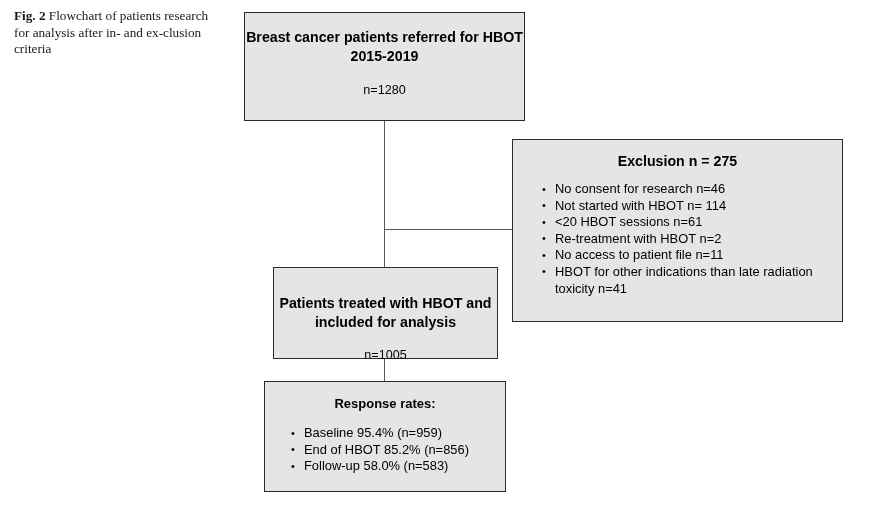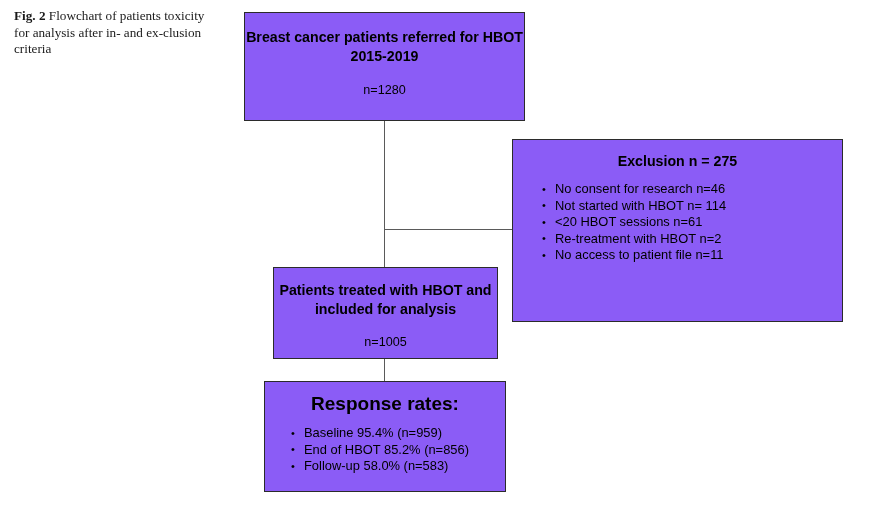--- a/index.html
+++ b/index.html
@@ -31,21 +31,21 @@
   }
   #caption .figlabel {
     font-weight: bold;
   }
 
   
   .box {
     position: absolute;
     box-sizing: border-box;
     border: 1.6px solid #2b2b2b;
-    background: #8b5cf6;
+    background: #e5e5e5;
   }
   .box-title {
     font-weight: bold;
     font-size: 14.2px;
     line-height: 19px;
     color: #000000;
     text-align: center;
   }
   .box-sub {
     font-size: 12.6px;
@@ -77,36 +77,36 @@
     margin-top: 12px;
   }
 
   #box-included {
     left: 273px;
     top: 267px;
     width: 225px;
     height: 92px;
   }
   #box-included .box-title {
-    margin-top: 13px;
+    margin-top: 26px;
     text-align: center;
   }
   #box-included .box-sub {
     margin-top: 15px;
   }
 
   #box-response {
     left: 264px;
     top: 381px;
     width: 242px;
     height: 111px;
   }
   #box-response .box-title {
     margin-top: 12px;
-    font-size: 19px;
+    font-size: 13px;
   }
 
   
   ul.bullets {
     list-style: none;
     margin: 0;
     padding: 0;
   }
   ul.bullets li {
     position: relative;
@@ -148,40 +148,41 @@
   #conn-branch      { left: 383.5px; top: 228.5px; width: 129px; }
   #conn-mid-stem    { left: 383.5px; top: 359px;   height: 22px; }
 </style>
 </head>
 <body>
 
 <div id="page">
 
   <div id="caption">
     <span class="figlabel">Fig. 2</span>
-    <span>Flowchart of patients toxicity for analysis after in- and ex-clusion criteria</span>
+    <span>Flowchart of patients research for analysis after in- and ex-clusion criteria</span>
   </div>
 
   <div class="line vline" id="conn-top-stem"></div>
   <div class="line hline" id="conn-branch"></div>
   <div class="line vline" id="conn-mid-stem"></div>
 
   <div class="box" id="box-top">
     <div class="box-title">Breast cancer patients referred for HBOT 2015-2019</div>
     <div class="box-sub">n=1280</div>
   </div>
 
   <div class="box" id="box-exclusion">
     <div class="box-title">Exclusion n = 275</div>
     <ul class="bullets" id="exclusion-list">
       <li>No consent for research n=46</li>
       <li>Not started with HBOT n= 114</li>
       <li>&lt;20 HBOT sessions n=61</li>
       <li>Re-treatment with HBOT n=2</li>
       <li>No access to patient file n=11</li>
+      <li>HBOT for other indications than late radiation toxicity n=41</li>
     </ul>
   </div>
 
   <div class="box" id="box-included">
     <div class="box-title">Patients treated with HBOT and included for analysis</div>
     <div class="box-sub">n=1005</div>
   </div>
 
   <div class="box" id="box-response">
     <div class="box-title">Response rates:</div>

